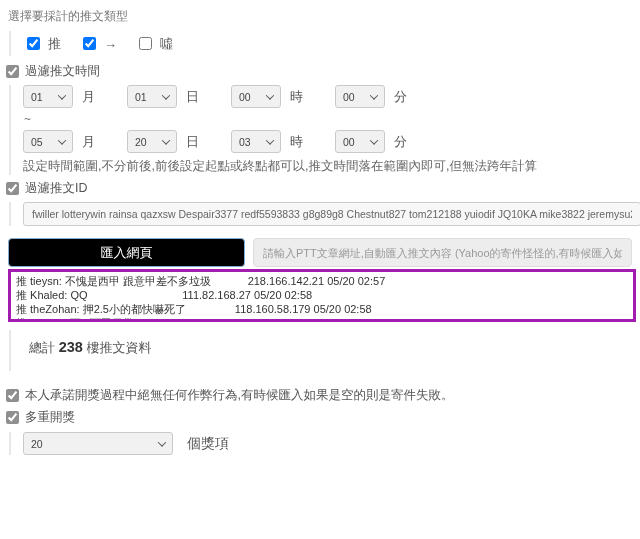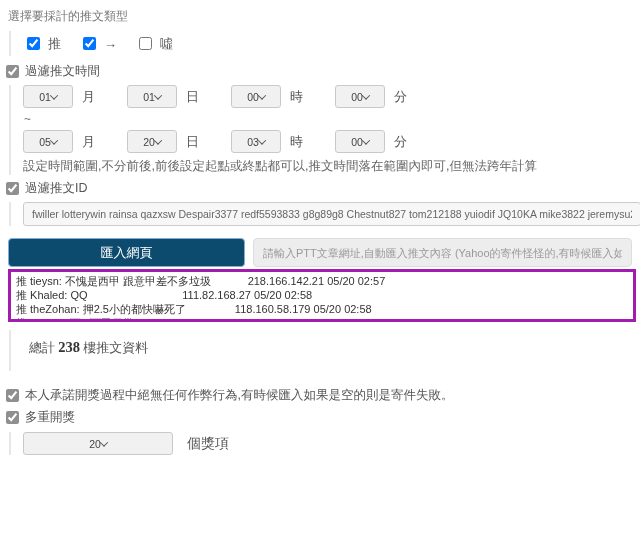--- a/index.html
+++ b/index.html
@@ -10,55 +10,55 @@
     font-size: 13px;
   }
   .page { padding: 6px 8px 0 6px; }
   .sec-label { color: #777; font-size: 12px; margin: 2px 0 6px 2px; }
   .indent { border-left: 2px solid #e7e7e7; margin-left: 3px; padding-left: 12px; }
   .cbrow { display: flex; align-items: center; gap: 6px; margin: 5px 0; color: #555; font-size: 12.5px; cursor: default; }
   .cbrow input[type=checkbox] { width: 13px; height: 13px; margin: 0; accent-color: #8f8f8f; }
   .type-row { display: flex; align-items: center; gap: 18px; margin: 4px 0 7px 3px; padding: 3px 0 3px 12px; }
   .type-opt { display: flex; align-items: center; gap: 5px; font-size: 13px; color: #555; }
   .sel {
-    display: inline-flex; align-items: center; justify-content: center;
+    display: inline-flex; align-items: center; justify-content: space-between;
     background: #f1f1f1; border: 1px solid #c9c9c9; border-radius: 3px;
     height: 23px; padding: 0 7px; font-size: 10.5px; color: #444; cursor: pointer;
   }
   .sel-sm { width: 50px; }
   .sel-lg { width: 150px; }
   .chev { width: 6px; height: 6px; border-right: 1.5px solid #555; border-bottom: 1.5px solid #555; transform: rotate(45deg) translate(-1px,-1px); flex: none; }
   .time-row { display: flex; align-items: center; margin: 4px 0; }
   .time-group { display: flex; align-items: center; width: 104px; }
   .unit { margin-left: 9px; font-size: 13px; color: #555; }
   .tilde { font-size: 12px; color: #777; margin: 2px 0 2px 1px; }
   .note { font-size: 12.5px; color: #666; margin: 5px 0 3px 0; }
   .id-input {
     width: 618px; height: 24px; background: #f7f7f7; border: 1px solid #ccc;
     border-radius: 3px; padding: 0 8px; font-size: 10.5px; color: #666;
     font-family: "Liberation Sans", sans-serif;
   }
   .import-row { display: flex; gap: 8px; margin: 12px 0 0 2px; }
   .btn {
-    background: #0c4a6e; color: #fff; border: 1px solid #7faed6; border-radius: 4px;
+    background: #000000; color: #fff; border: 1px solid #7faed6; border-radius: 4px;
     font-size: 13px; cursor: pointer; font-family: "Liberation Sans", sans-serif;
   }
   .import-btn { width: 237px; height: 29px; flex: none; }
   .url-input {
     flex: 1; height: 29px; background: #ededed; border: 1px solid #ddd; border-radius: 4px;
     padding: 0 9px; font-size: 11px; color: #555; font-family: "Liberation Sans", sans-serif;
   }
   .url-input::placeholder { color: #999; }
   .comments {
     display: block; width: 628px; height: 53px; margin: 2px 0 0 2px;
     border: 3px solid #a21caf; padding: 2px 5px; font-size: 11px; line-height: 14px;
     color: #333; font-family: "Liberation Sans", sans-serif;
     overflow-y: scroll; resize: none; white-space: pre;
   }
-  .stats { margin-top: 8px; padding-top: 2px; padding-bottom: 2px; font-family: Liberation Serif, serif; }
+  .stats { margin-top: 8px; padding-top: 2px; padding-bottom: 2px; }
   .stats div { margin: 7px 0 12px 6px; font-size: 13px; color: #555; }
   .stats b { color: #333; font-size: 14.5px; }
   .pledge { margin-top: 16px; }
   .prize-row { display: flex; align-items: center; margin: 6px 0 4px 0; }
   .prize-row .unit { margin-left: 14px; font-size: 14px; }
 </style>
 </head>
 <body>
 
 <div class="page">

